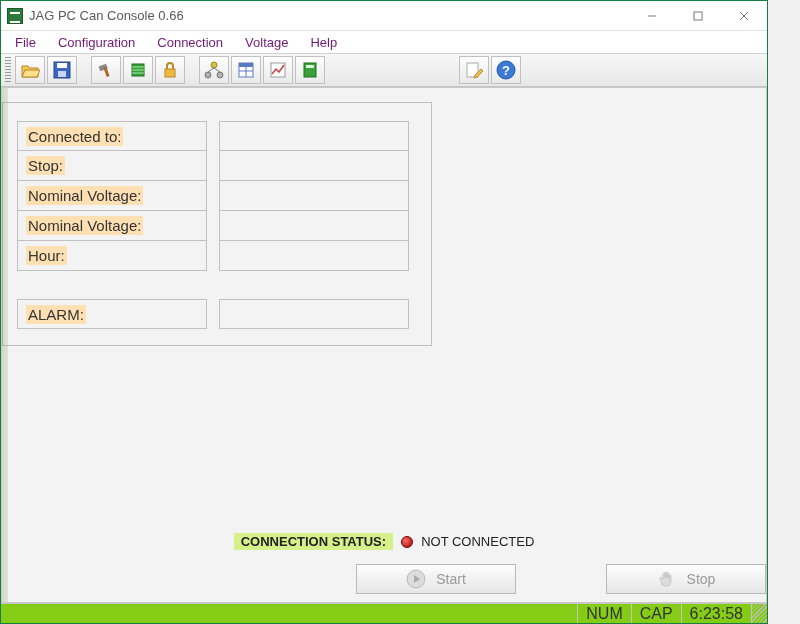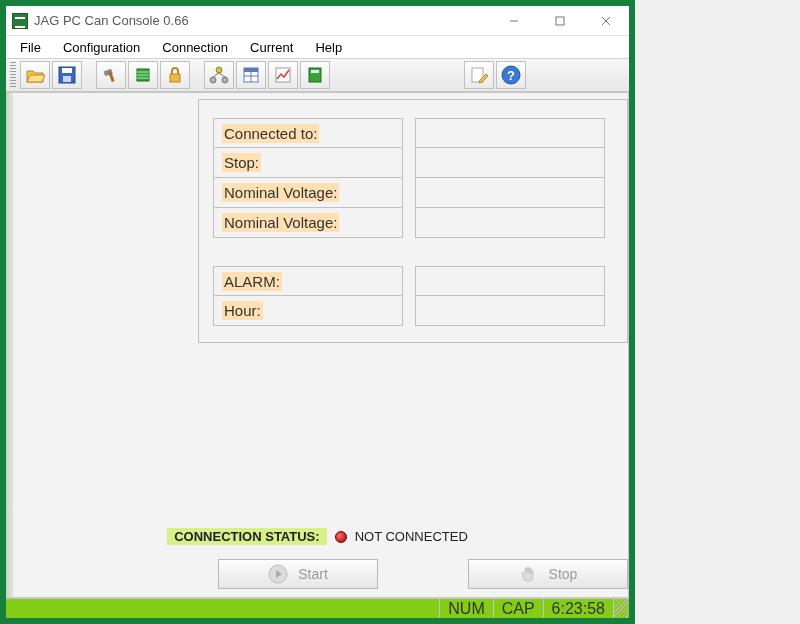--- a/index.html
+++ b/index.html
@@ -1,42 +1,42 @@
 <!DOCTYPE html>
 <html><head>
 <meta charset="utf-8">
 <style>
 * { box-sizing: border-box; margin: 0; padding: 0; }
 body { font-family: "Segoe UI", Tahoma, sans-serif; font-size: 13px; background: #f0f0f0; width: 800px; height: 624px; overflow: hidden; }
-.window { width: 635px; height: 624px; background: #fff; border: 6px solid #15803d; display: flex; flex-direction: column; }
+.window { width: 768px; height: 624px; background: #fff; border: 1px solid #15803d; display: flex; flex-direction: column; }
 
 
 .titlebar { height: 30px; background: #fff; display: flex; align-items: center; padding: 0 0 0 6px; border-bottom: 1px solid #e5e5e5; }
 .titlebar .app-icon { width: 16px; height: 16px; background: #2a7b3a; border: 1px solid #1d5b28; margin-right: 6px; position: relative; }
 .titlebar .app-icon::after { content:""; position:absolute; left:2px; top:3px; width:10px; height:7px; border-top:2px solid #fff; border-bottom:2px solid #fff; }
 .titlebar .title { color: #5a5a5a; font-size: 13px; flex: 0 0 auto; }
 .titlebar .spacer { flex: 1; }
 .titlebar .winbtn { width: 46px; height: 30px; display: flex; align-items: center; justify-content: center; color: #6b6b6b; }
 .titlebar .winbtn svg { width: 10px; height: 10px; }
 
 
 .menubar { height: 22px; display: flex; align-items: center; gap: 2px; padding: 0 4px; background: #fff; }
-.menubar .mitem { padding: 2px 10px; color: #000000; font-size: 13px; cursor: default; }
+.menubar .mitem { padding: 2px 10px; color: #701a75; font-size: 13px; cursor: default; }
 
 
 .toolbar { height: 34px; background: linear-gradient(#f7f7f7,#e8e8e8); border-top: 1px solid #d0d0d0; border-bottom: 1px solid #c5c5c5; display: flex; align-items: center; padding: 0 4px; gap: 2px; }
 .toolbar .grip { width: 6px; height: 26px; margin-right: 2px; background: repeating-linear-gradient(to bottom,#9a9a9a 0,#9a9a9a 1px,transparent 1px,transparent 3px); }
 .toolbar .tbtn { width: 30px; height: 28px; border: 1px solid #c0c0c0; background: linear-gradient(#fefefe,#eaeaea); display:flex; align-items:center; justify-content:center; }
 .toolbar .tsep { width: 10px; }
 .toolbar .tsep.big { width: 130px; }
 
 
 .client { flex: 1; background: #f3f3f3; border: 1px solid #c8c8c8; margin: 0; display:flex; flex-direction:column; position:relative; }
 .left-edge { position:absolute; left:0; top:0; bottom:0; width:6px; background: linear-gradient(90deg,#6d8b4a,#a3b97d); opacity:.25; }
-.panel-wrap { display:flex; justify-content:flex-end; padding-top: 6px; }
+.panel-wrap { display:flex; justify-content:flex-start; padding-top: 14px; }
 .panel { width: 430px; border: 1px solid #bfbfbf; background:#f3f3f3; padding: 18px 14px 16px 14px; }
 .row { display:flex; gap: 12px; margin-bottom: 0; }
 .row.gap-top { margin-top: 28px; }
 .field-label, .field-value { height: 30px; border: 1px solid #c0c0c0; background:#f3f3f3; display:flex; align-items:center; padding: 0 8px; }
 .field-label { width: 190px; }
 .field-label span { background:#ffe0b3; padding: 1px 2px; font-size: 15px; color:#333; }
 .field-value { width: 190px; }
 .panel .row + .row .field-label, .panel .row + .row .field-value { border-top: none; }
 .panel .row.first .field-label, .panel .row.first .field-value { border-top:1px solid #c0c0c0; }
 .panel .row.gap-top .field-label, .panel .row.gap-top .field-value { border-top:1px solid #c0c0c0; }
@@ -83,21 +83,21 @@
           <line x1="1" y1="1" x2="9" y2="9" stroke="#777" stroke-width="1"></line>
           <line x1="9" y1="1" x2="1" y2="9" stroke="#777" stroke-width="1"></line>
         </svg>
       </div>
   </div>
 
   <div class="menubar">
     <div class="mitem">File</div>
     <div class="mitem">Configuration</div>
     <div class="mitem">Connection</div>
-    <div class="mitem">Current</div>
+    <div class="mitem">Voltage</div>
     <div class="mitem">Help</div>
   </div>
 
   <div class="toolbar">
     <div class="grip"></div>
     <div class="tbtn">
         <svg width="20" height="18">
           <path d="M2 5h6l2 2h8v9H2z" fill="#f4c454" stroke="#b8882a"></path>
           <path d="M2 16l3-7h15l-3 7z" fill="#ffe08a" stroke="#b8882a"></path>
         </svg>
@@ -197,29 +197,29 @@
               <span>Nominal Voltage:</span>
             </div>
           <div class="field-value"></div>
         </div>
         <div class="row">
           <div class="field-label">
               <span>Nominal Voltage:</span>
             </div>
           <div class="field-value"></div>
         </div>
+        <div class="row">
+          <div class="field-label">
+              <span>Hour:</span>
+            </div>
+          <div class="field-value"></div>
+        </div>
         <div class="row gap-top">
           <div class="field-label">
               <span>ALARM:</span>
-            </div>
-          <div class="field-value"></div>
-        </div>
-        <div class="row">
-          <div class="field-label">
-              <span>Hour:</span>
             </div>
           <div class="field-value"></div>
         </div>
       </div>
     </div>
 
     <div style="flex:1"></div>
 
     <div class="statusline">
       <span class="slabel">CONNECTION STATUS:</span>

